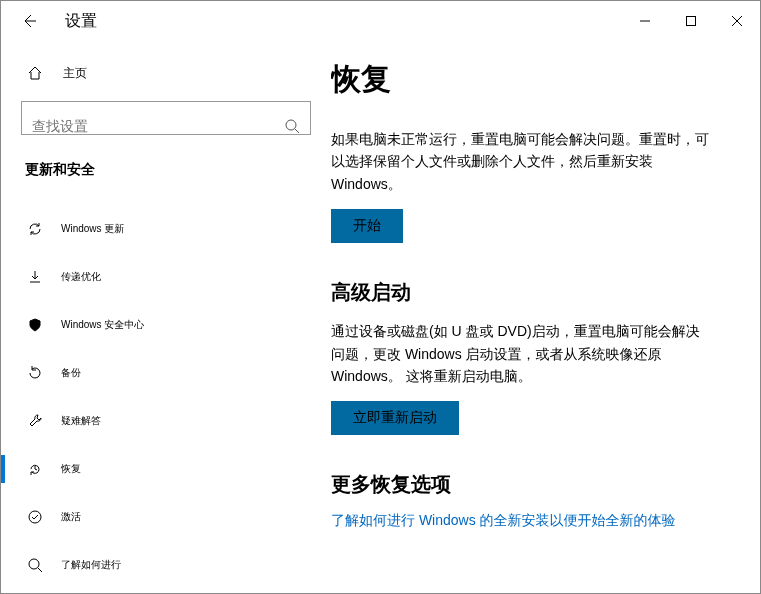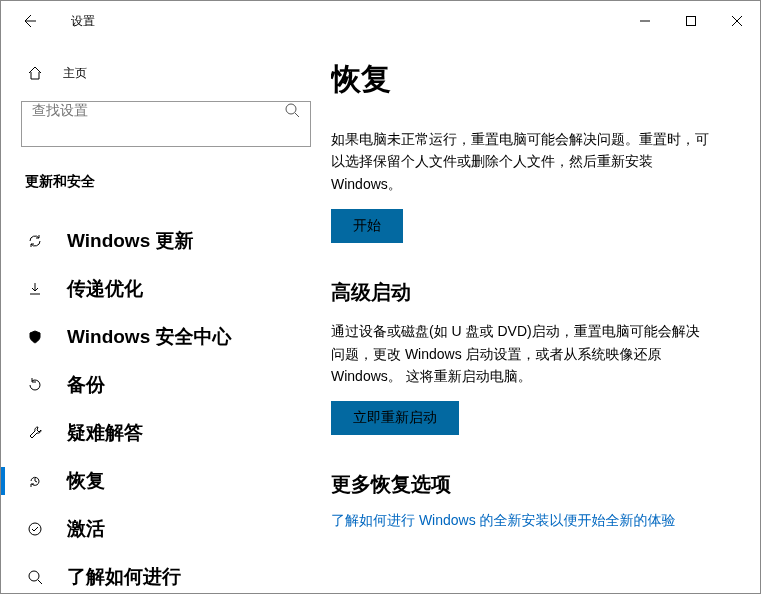--- a/index.html
+++ b/index.html
@@ -18,21 +18,21 @@
     height: 40px;
     display: flex;
     align-items: center;
     padding-left: 8px;
   }
   .back-btn {
     width: 40px; height: 40px;
     display: flex; align-items: center; justify-content: center;
     cursor: pointer;
   }
-  .title-text { font-size: 12px; margin-left: 22px; }
+  .title-text { font-size: 16px; margin-left: 16px; }
   .caption-buttons {
     margin-left: auto;
     display: flex;
   }
   .caption-btn {
     width: 46px; height: 30px;
     display: flex; align-items: center; justify-content: center;
     cursor: pointer;
   }
   .caption-btn svg { width: 10px; height: 10px; }
@@ -49,22 +49,22 @@
     display: flex; align-items: center;
     padding: 8px 0 8px 24px;
     cursor: pointer;
     height: 40px;
   }
   .home-row .icon { width: 20px; display:flex; align-items:center; justify-content:center; }
   .home-row .label { margin-left: 18px; font-size: 12px; }
   .search-wrap { padding: 8px 20px 8px 20px; }
   .search-box {
     border: 1px solid #999;
-    height: 46px;
-    display: flex; align-items: flex-start;
+    height: 34px;
+    display: flex; align-items: flex-end;
     padding: 0 10px;
   }
   .search-box input {
     flex: 1; border: none; outline: none;
     font-size: 14px; color: #666;
     font-family: inherit;
   }
   .search-box .search-icon { width:16px; height:16px; color:#555; }
   .category-heading {
     font-weight: 600;
@@ -73,21 +73,21 @@
   }
   .nav-list { margin-top: 14px; }
   .nav-item {
     display: flex; align-items: center;
     height: 48px;
     padding-left: 24px;
     cursor: pointer;
     position: relative;
   }
   .nav-item .icon { width: 20px; display:flex; align-items:center; justify-content:center; }
-  .nav-item .label { margin-left: 22px; font-size: 19px; font-weight: bold; }
+  .nav-item .label { margin-left: 16px; font-size: 10px; }
   .nav-item.selected::before {
     content: "";
     position: absolute;
     left: 0; top: 10px; bottom: 10px;
     width: 4px;
     background: #0078d4;
   }
   .content {
     flex: 1;
     padding: 18px 30px 0 0;

